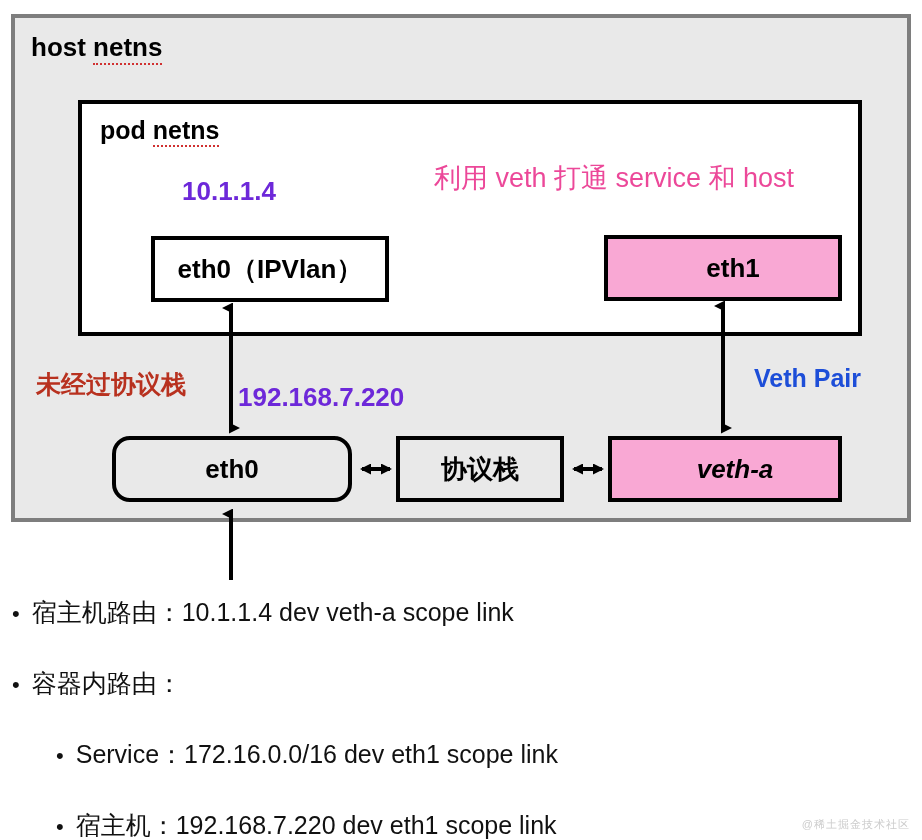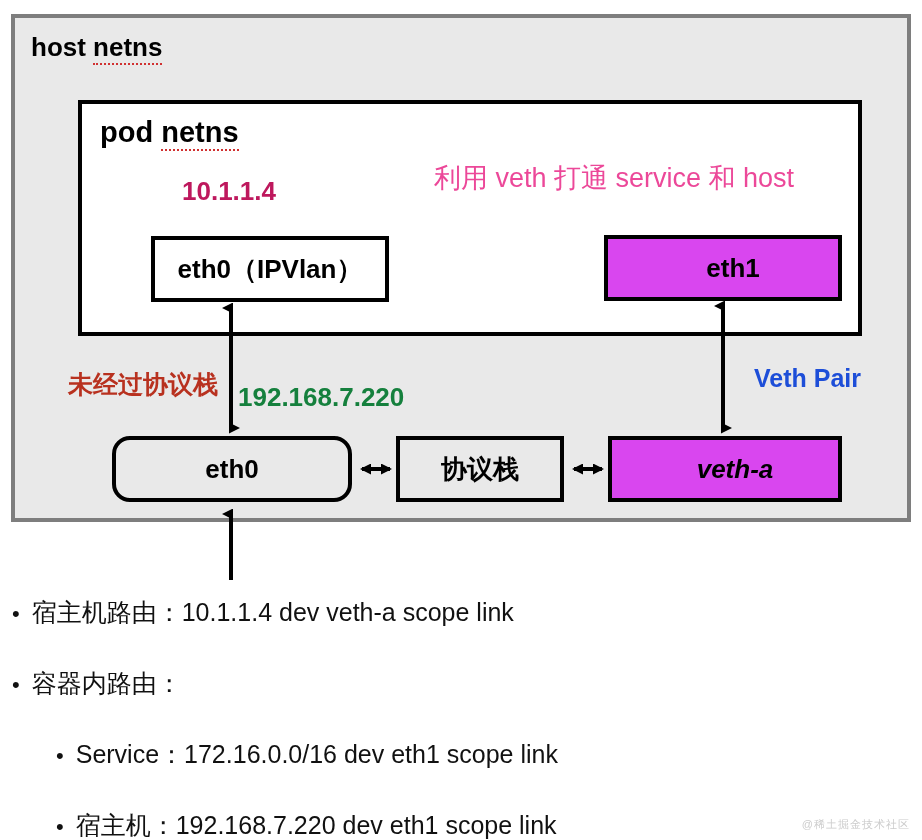--- a/index.html
+++ b/index.html
@@ -43,21 +43,21 @@
     width: 784px;
     height: 236px;
     box-sizing: border-box;
     background: #ffffff;
     border: 4px solid #000000;
   }
   #pod-label {
     position: absolute;
     left: 18px;
     top: 12px;
-    font-size: 29px;
+    font-size: 25px;
     font-weight: bold;
     color: #000;
   }
 
   
   .sp {
     border-bottom: 2px dotted #d03030;
     padding-bottom: 1px;
     text-align: center;
   }
@@ -70,40 +70,40 @@
     display: flex;
     align-items: center;
     justify-content: center;
     font-size: 26px;
     font-weight: bold;
     color: #000000;
     white-space: nowrap;
   }
   .devbox.white  { background: #ffffff; margin-left: 39px; }
   .devbox.gray   { background: #e9e9e9; }
-  .devbox.green  { background: #d946ef; padding-left: 20px; }
+  .devbox.green  { background: #f9a8d4; padding-left: 20px; }
 
   
   #box-eth0-pod   { left: 112px; top: 236px; width: 238px; height: 66px; }
   #box-eth1       { left: 604px; top: 235px; width: 238px; height: 66px; }
   #box-eth0-host  { left: 112px; top: 436px; width: 240px; height: 66px; border-radius: 18px; }
   #box-stack      { left: 396px; top: 436px; width: 168px; height: 66px; }
   #box-veth-a     { left: 608px; top: 436px; width: 234px; height: 66px; font-style: italic; }
 
   
   .lbl {
     position: absolute;
     white-space: nowrap;
     font-weight: bold;
   }
-  #lbl-podip     { left: 182px; top: 176px; font-size: 26px; color: #be185d; }
+  #lbl-podip     { left: 182px; top: 176px; font-size: 26px; color: #6d28d9; }
   #lbl-veth-note { left: 434px; top: 160px; font-size: 27px; color: #ec4899;
                    font-weight: normal; }
-  #lbl-nostack   { left: 36px;  top: 368px; font-size: 25px; color: #b8311f; margin-left: 32px; }
-  #lbl-hostip    { left: 238px; top: 382px; font-size: 26px; color: #15803d; }
+  #lbl-nostack   { left: 36px;  top: 368px; font-size: 25px; color: #b8311f; }
+  #lbl-hostip    { left: 238px; top: 382px; font-size: 26px; color: #6d28d9; }
   #lbl-vethpair  { left: 754px; top: 364px; font-size: 25px; color: #1d4ed8; }
 
   
   .arrow-svg { position: absolute; overflow: visible; }
   #arrow-pod-host  { left: 200px; top: 298px; }
   #arrow-veth      { left: 692px; top: 296px; }
   #arrow-in        { left: 200px; top: 502px; }
   #arrow-e0-stack  { left: 354px; top: 452px; }
   #arrow-stack-va  { left: 566px; top: 452px; }
 

